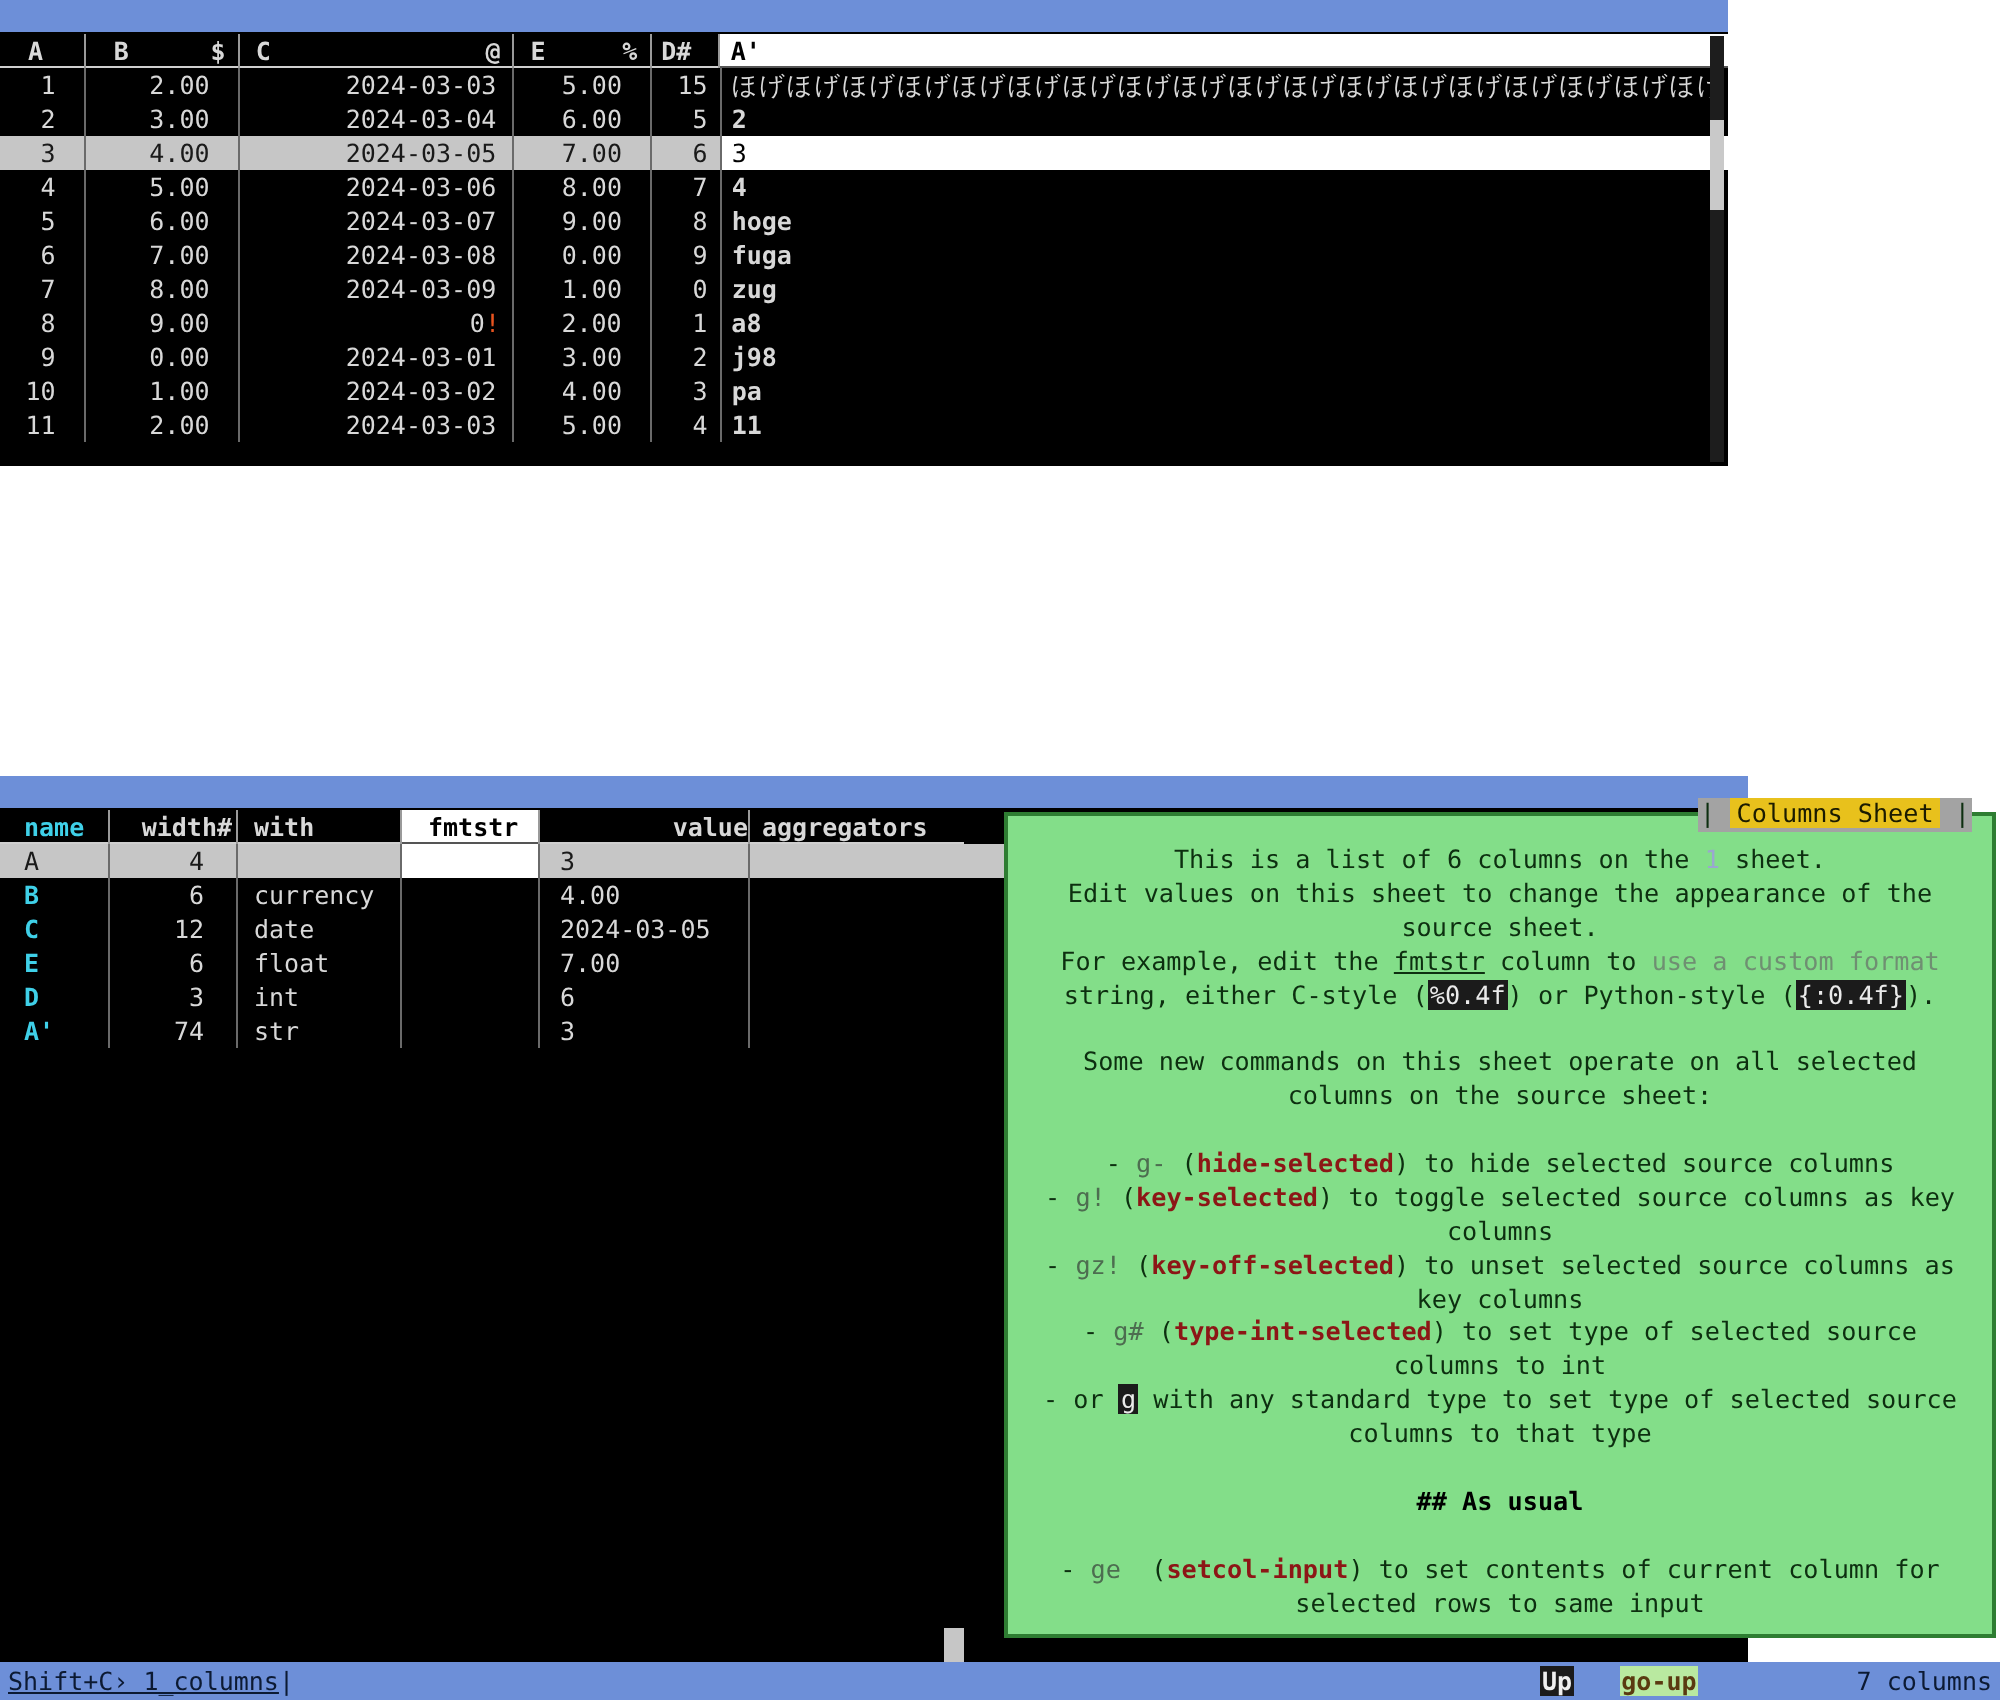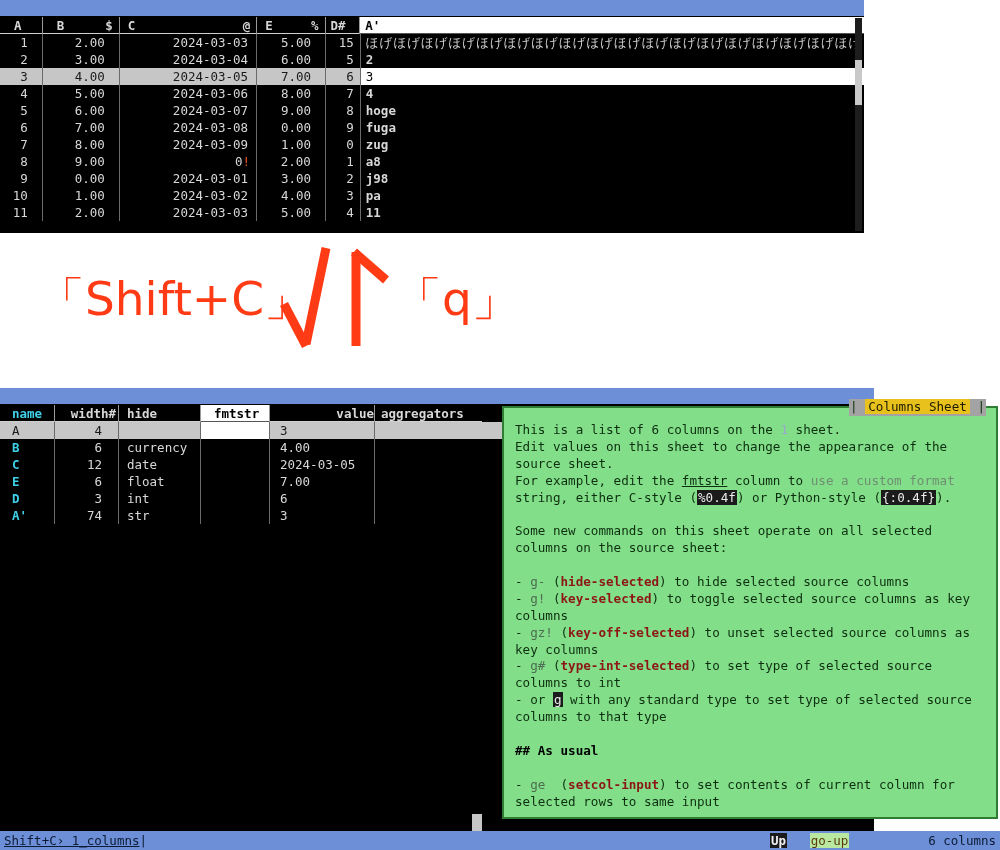--- a/index.html
+++ b/index.html
@@ -35,37 +35,37 @@
   
   #bottom-panel{left:0;top:388px;width:874px;height:462px;}
   #bot-scroll{position:absolute;left:479px;top:426px;width:3px;height:105px;background:#6f6f6f;}
   #bot-scroll-thumb{position:absolute;left:472px;top:426px;width:10px;height:20px;background:#c6c6c6;}
 
   
   #sidebar{position:absolute;left:502px;top:18px;width:496px;height:413px;background:#83de89;color:#0d2f10;
            box-sizing:border-box;border:2px solid #2e7d32;font-size:12.6px;line-height:16.9px;}
   #sidebar .sbtitle{position:absolute;top:-9px;right:10px;background:#a3a3a3;padding:0 1px;white-space:pre;font-size:12.6px;}
   #sidebar .sbtitle .t{background:#e8c11c;color:#1b1b00;padding:0 3px;}
-  #sidebar .body{padding:14px 11px 0 11px;white-space:pre-wrap;}
+  #sidebar .body{padding:14px 11px 0 11px;white-space:pre-wrap;text-align:center;}
   .sb-line{white-space:pre;height:16.9px;}
   .sb-dim{color:#6f8f72;}
   .sb-cmd{color:#8c1616;font-weight:bold;}
   .sb-key{color:#4d6d50;}
   .sb-h2{color:#000000;font-weight:bold;}
   .sb-inv{background:#1b1b1b;color:#eaeaea;padding:0 1px;}
   .sb-ul{text-decoration:underline;}
   .sb-num{color:#9aa7cf;}
 
   
   .statusbar{position:absolute;left:0;height:19px;line-height:19px;background:#6d8fd8;color:#0c1a33;
              font-size:12.5px;white-space:pre;width:1000px;}
   #status-left{left:2px;width:auto;background:transparent;}
   #status-right{position:absolute;right:4px;top:0;color:#0c1a33;}
   .st-cmd{background:#1b1b1b;color:#f0f0f0;padding:0 1px;font-weight:bold;}
-  .st-green{background:#b9e9a0;color:#5a3a10;padding:0 1px;}
+  .st-green{background:#b9e9a0;color:#5a3a10;padding:0 1px;font-weight:bold;}
   .st-ul{text-decoration:underline;}
 </style>
 </head>
 <body>
 
 <div class="stage">
 
   <div class="term" id="top-panel">
 
     <div class="menubar">
@@ -98,48 +98,33 @@
         <div class="row"><div class="cell rt" style="width: 45px; padding-right: 14px;">9</div><div class="sep"></div><div class="cell rt" style="width: 83px; padding-right: 14px;">0.00</div><div class="sep"></div><div class="cell rt" style="width: 151px; padding-right: 8px;">2024-03-01</div><div class="sep"></div><div class="cell rt" style="width: 74px; padding-right: 14px;">3.00</div><div class="sep"></div><div class="cell rt" style="width: 37px; padding-right: 6px;">2</div><div class="sep"></div><div class="cell bold" style="width: 560px; padding-left: 5px;">j98</div></div>
         <div class="row"><div class="cell rt" style="width: 45px; padding-right: 14px;">10</div><div class="sep"></div><div class="cell rt" style="width: 83px; padding-right: 14px;">1.00</div><div class="sep"></div><div class="cell rt" style="width: 151px; padding-right: 8px;">2024-03-02</div><div class="sep"></div><div class="cell rt" style="width: 74px; padding-right: 14px;">4.00</div><div class="sep"></div><div class="cell rt" style="width: 37px; padding-right: 6px;">3</div><div class="sep"></div><div class="cell bold" style="width: 560px; padding-left: 5px;">pa</div></div>
         <div class="row"><div class="cell rt" style="width: 45px; padding-right: 14px;">11</div><div class="sep"></div><div class="cell rt" style="width: 83px; padding-right: 14px;">2.00</div><div class="sep"></div><div class="cell rt" style="width: 151px; padding-right: 8px;">2024-03-03</div><div class="sep"></div><div class="cell rt" style="width: 74px; padding-right: 14px;">5.00</div><div class="sep"></div><div class="cell rt" style="width: 37px; padding-right: 6px;">4</div><div class="sep"></div><div class="cell bold" style="width: 560px; padding-left: 5px;">11</div></div>
       </div>
 
     <div id="top-scroll">
       <div class="thumb" style="top:42px;height:45px;"></div>
     </div>
   </div>
 
-  <div id="annotation">
-    <div class="anno-text" style="left:38px;top:32px;">「Shift+C」</div>
-
-    <svg style="position:absolute;left:280px;top:10px;" width="70" height="120">
-      <line x1="46" y1="2" x2="26" y2="98" stroke="#ff3b15" stroke-width="9" stroke-linecap="butt"></line>
-      <line x1="26" y1="100" x2="4" y2="58" stroke="#ff3b15" stroke-width="9" stroke-linecap="butt"></line>
-    </svg>
-
-    <svg style="position:absolute;left:344px;top:10px;" width="70" height="120">
-      <line x1="12" y1="100" x2="12" y2="6" stroke="#ff3b15" stroke-width="9" stroke-linecap="butt"></line>
-      <line x1="10" y1="6" x2="42" y2="34" stroke="#ff3b15" stroke-width="9" stroke-linecap="butt"></line>
-    </svg>
-
-    <div class="anno-text" style="left:395px;top:32px;">「q」</div>
-  </div>
 
   <div class="term" id="bottom-panel">
 
     <div class="menubar">
       <span style="display:inline-block;width:16px;"></span>
     </div>
 
     <div class="row hdr" style="margin-top:1px;">
       <div class="cell hdrline bold keycol" style="width:54px;padding-left:12px;">name</div>
       <div class="sep2"></div>
       <div class="cell hdrline bold rt" style="width:63px;padding-right:2px;">width#</div>
       <div class="sep2"></div>
-      <div class="cell hdrline bold" style="width:81px;padding-left:8px;">hide</div>
+      <div class="cell hdrline bold" style="width:81px;padding-left:8px;">with</div>
       <div class="sep2"></div>
       <div class="cell cur-cell bold" style="width:68px;padding-left:13px;border-bottom:1px solid #555;">fmtstr</div>
       <div class="sep2"></div>
       <div class="cell hdrline bold" style="width:104px;padding-left:10px;text-align:right;">value</div>
       <div class="sep2"></div>
       <div class="cell hdrline bold" style="width:107px;padding-left:6px;">aggregators</div>
     </div>
 
     <div id="bot-rows">
         <div class="row cur-row"><div class="cell " style="width: 54px; padding-left: 12px;">A</div><div class="sep"></div><div class="cell rt" style="width: 63px; padding-right: 16px;">4</div><div class="sep"></div><div class="cell " style="width: 81px; padding-left: 8px;"></div><div class="sep"></div><div class="cell cur-cell" style="width: 68px; padding-left: 10px;"></div><div class="sep"></div><div class="cell " style="width: 104px; padding-left: 10px;">3</div><div class="sep"></div><div class="cell " style="width: 107px; padding-left: 6px;"></div></div>
@@ -154,17 +139,17 @@
     <div id="bot-scroll-thumb"></div>
 
     <div id="sidebar">
       <div class="sbtitle"><span>|</span> <span class="t">Columns Sheet</span> <span>|</span></div>
       <div class="body" id="sidebar-body"><div class="sb-line"><span>This is a list of 6 columns on the </span><span class="sb-num">1</span><span> sheet.</span></div><div class="sb-line"><span>Edit values on this sheet to change the appearance of the</span></div><div class="sb-line"><span>source sheet.</span></div><div class="sb-line"><span>For example, edit the </span><span class="sb-ul">fmtstr</span><span> column to </span><span class="sb-dim">use a custom format</span></div><div class="sb-line"><span>string, either C-style (</span><span class="sb-inv">%0.4f</span><span>) or Python-style (</span><span class="sb-inv">{:0.4f}</span><span>).</span></div><div class="sb-line"><span></span></div><div class="sb-line"><span>Some new commands on this sheet operate on all selected</span></div><div class="sb-line"><span>columns on the source sheet:</span></div><div class="sb-line"><span></span></div><div class="sb-line"><span>- </span><span class="sb-key">g-</span><span> (</span><span class="sb-cmd">hide-selected</span><span>) to hide selected source columns</span></div><div class="sb-line"><span>- </span><span class="sb-key">g!</span><span> (</span><span class="sb-cmd">key-selected</span><span>) to toggle selected source columns as key</span></div><div class="sb-line"><span>columns</span></div><div class="sb-line"><span>- </span><span class="sb-key">gz!</span><span> (</span><span class="sb-cmd">key-off-selected</span><span>) to unset selected source columns as</span></div><div class="sb-line"><span>key columns</span></div><div class="sb-line"><span>- </span><span class="sb-key">g#</span><span> (</span><span class="sb-cmd">type-int-selected</span><span>) to set type of selected source</span></div><div class="sb-line"><span>columns to int</span></div><div class="sb-line"><span>- or </span><span class="sb-inv">g</span><span> with any standard type to set type of selected source</span></div><div class="sb-line"><span>columns to that type</span></div><div class="sb-line"><span></span></div><div class="sb-line"><span class="sb-h2">## As usual</span></div><div class="sb-line"><span></span></div><div class="sb-line"><span>- </span><span class="sb-key">ge</span><span>  (</span><span class="sb-cmd">setcol-input</span><span>) to set contents of current column for</span></div><div class="sb-line"><span>selected rows to same input</span></div></div>
     </div>
 
     <div class="statusbar" style="top:443px;">
       <span id="status-left" style="position:absolute;left:4px;top:0;"><span class="st-ul">Shift+C› 1_columns</span><span>|</span></span>
       <span style="position:absolute;left:770px;top:0;"><span class="st-cmd">Up</span>   <span class="st-green">go-up</span></span>
-      <span id="status-right">6 columns</span>
+      <span id="status-right">7 columns</span>
     </div>
   </div>
 
 </div>
 
 </body></html>

